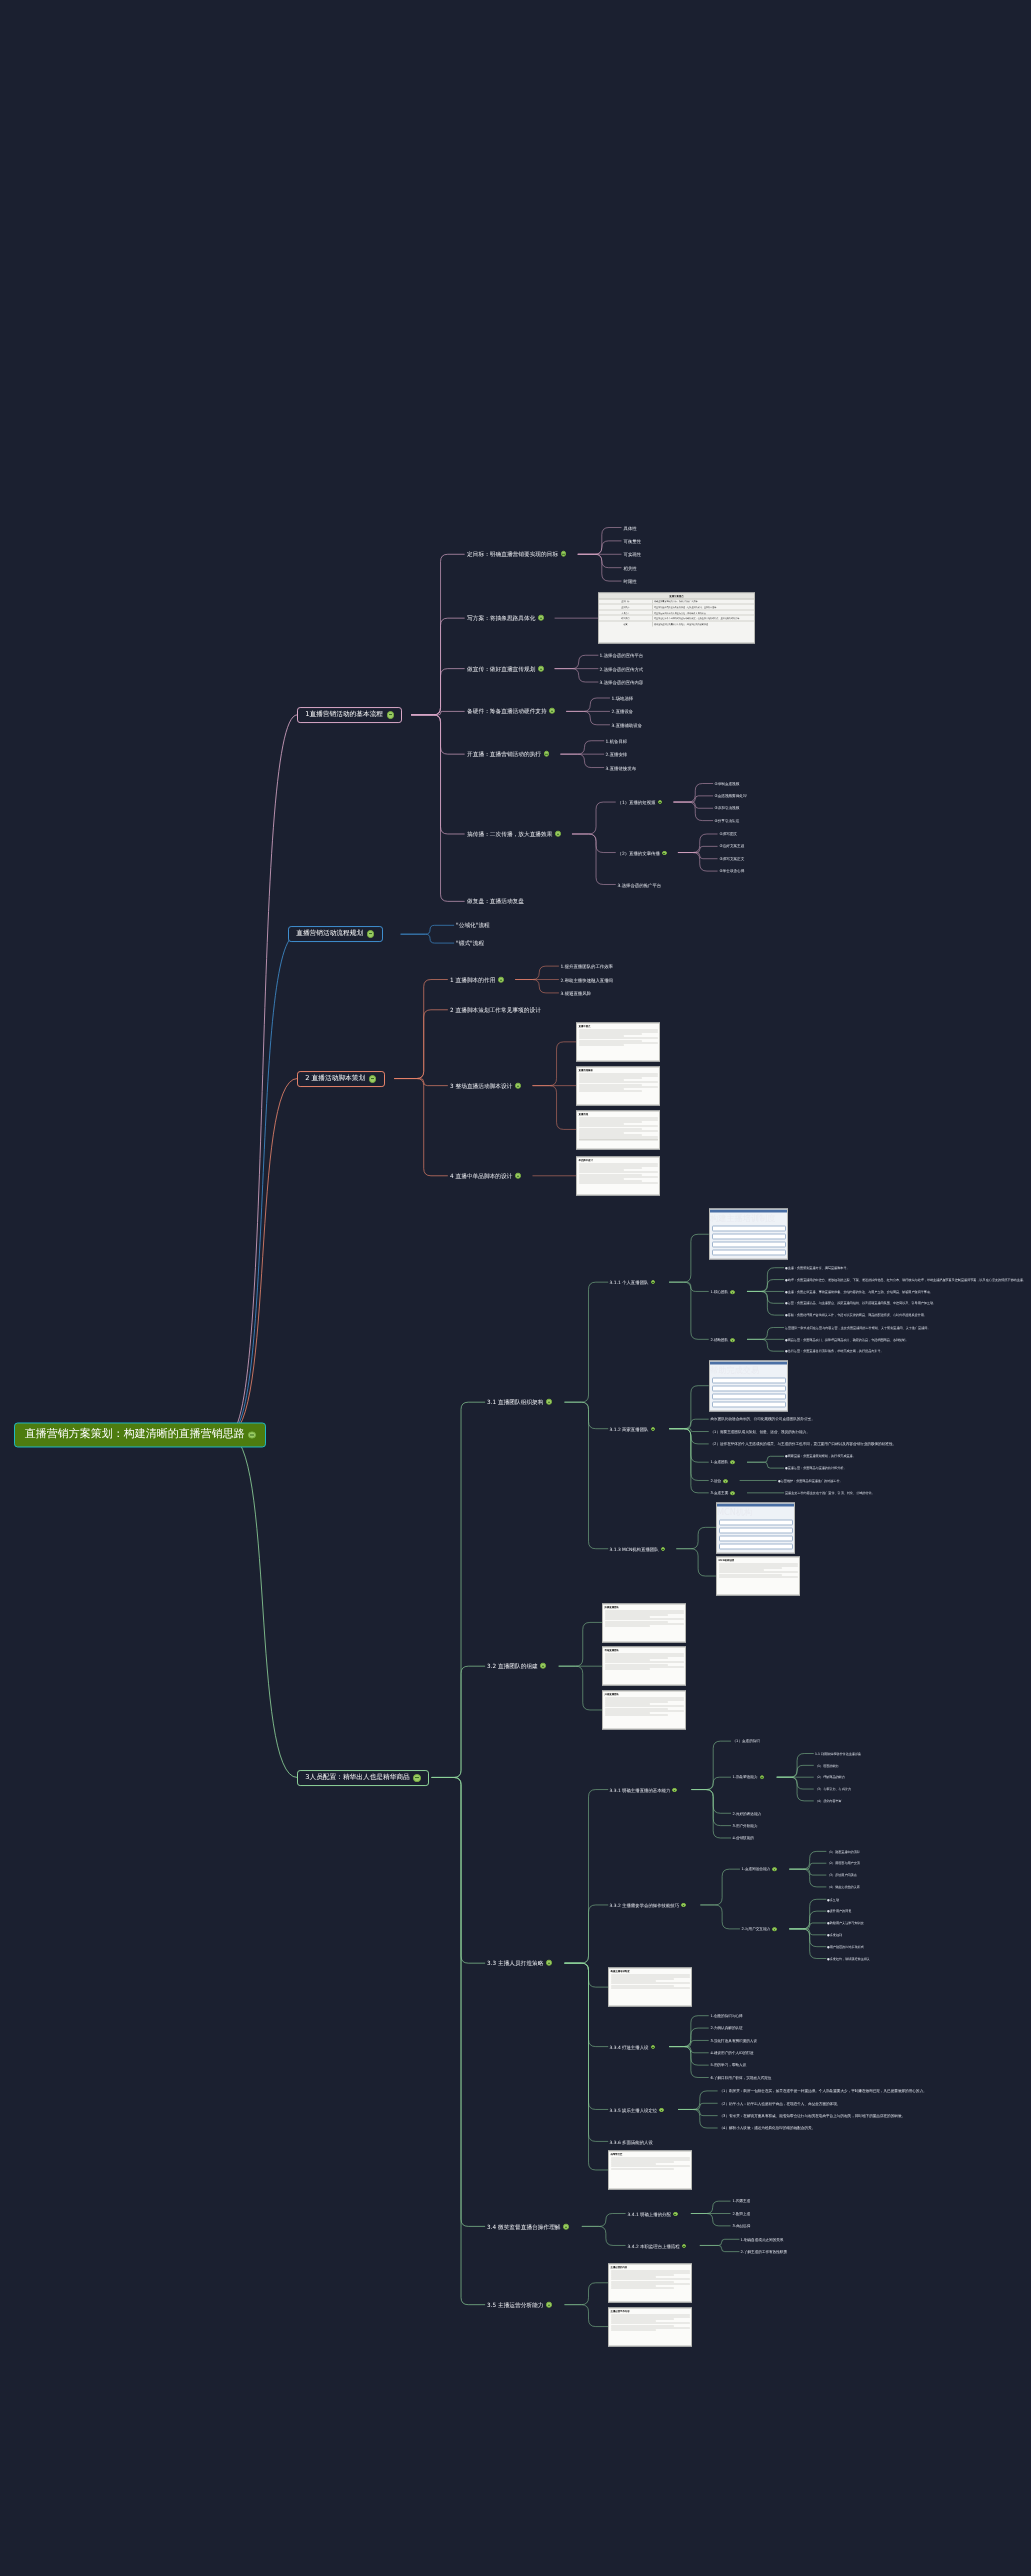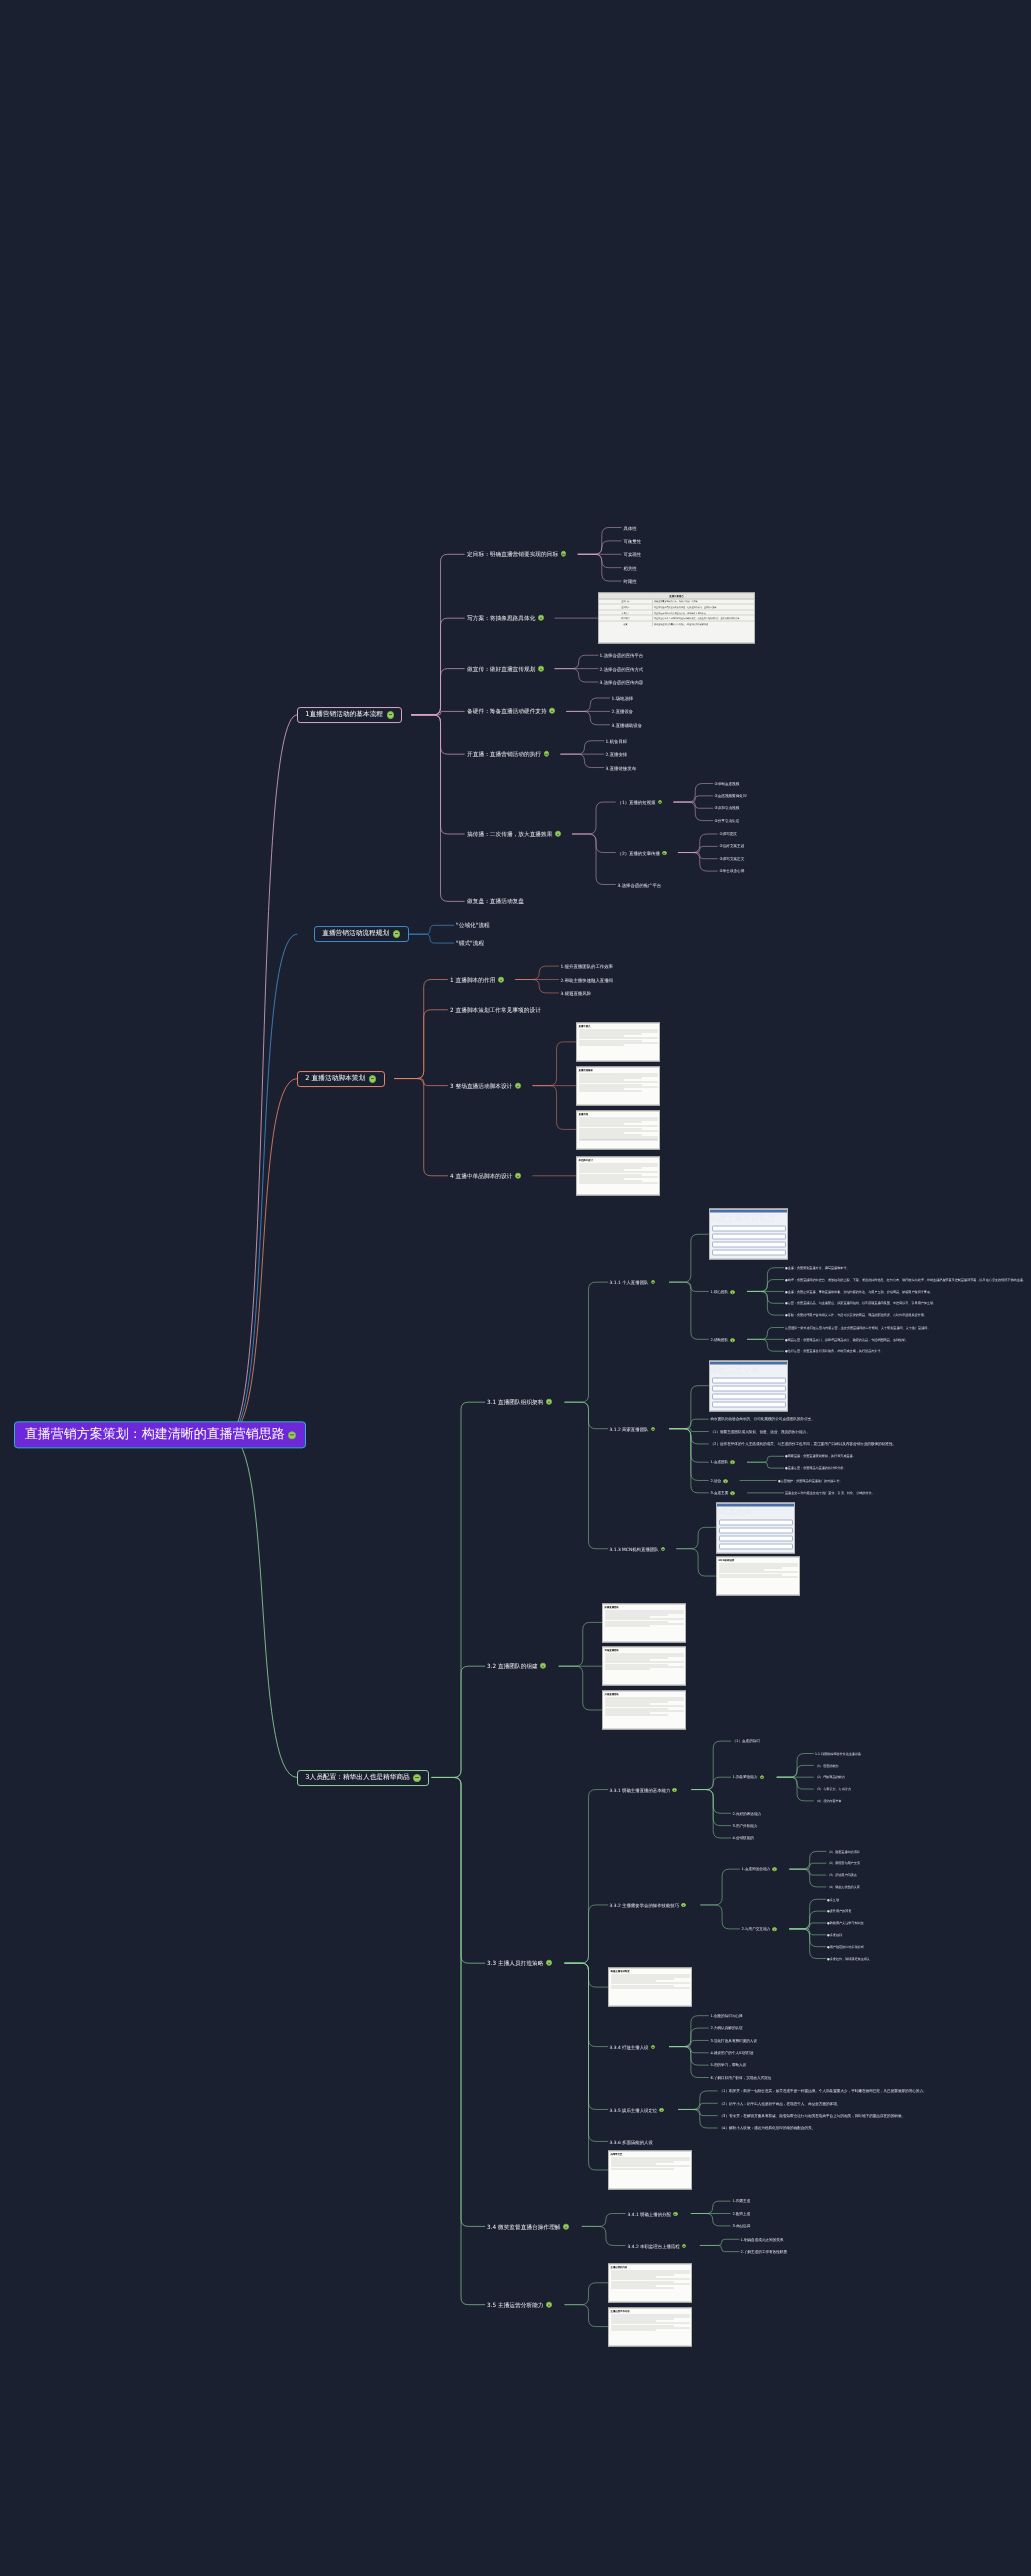--- a/index.html
+++ b/index.html
@@ -16,22 +16,22 @@
     position:absolute;
     white-space:nowrap;
     line-height:1.15;
     transform:translateY(-50%);
     display:flex;align-items:center;
   }
   .node .txt{display:inline-block;}
   
   .n-root{
     border:1px solid #1fb8c4;border-radius:3.6px;
-    padding:5.2px 9.3px;font-size:13px;color:#ffffff;
-    background:#6d28d9;
+    padding:5.2px 9.3px;font-size:11px;color:#ffffff;
+    background:#4d7c0f;
   }
   
   .n-l1{
     border:0.8px solid var(--c);border-radius:3.1px;
     padding:3.1px 7.2px;font-size:6.7px;color:#ffffff;background:#1b2030;
   }
   
   .n-l2{font-size:5.7px;color:#f2f3f7;padding:1px 2.1px;}
   .n-l3{font-size:4.4px;color:#eceef4;padding:0.5px 1.5px;}
   .n-l4{font-size:3.6px;color:#e4e7ef;padding:0.5px 1.5px;}
@@ -341,21 +341,21 @@
     </div>
     <div class="node n-l4" style="left: 718px; top: 871px;">
       <span class="txt">④学会取舍心得</span>
     </div>
     <div class="node n-l3" style="left: 616px; top: 885px;">
       <span class="txt">3.选择合适的推广平台</span>
     </div>
     <div class="node n-l2" style="left: 465px; top: 901px;">
       <span class="txt">做复盘：直播活动复盘</span>
     </div>
-    <div class="node n-l1" style="left: 314px; top: 934px; --c: #3f8fd0;">
+    <div class="node n-l1" style="left: 288px; top: 934px; --c: #3f8fd0;">
       <span class="txt">直播营销活动流程规划</span>
       <span class="bullet"></span>
     </div>
     <div class="node n-l2" style="left: 454px; top: 925px;">
       <span class="txt">"公域化"流程</span>
     </div>
     <div class="node n-l2" style="left: 454px; top: 943px;">
       <span class="txt">"镖式"流程</span>
     </div>
     <div class="node n-l1" style="left: 297px; top: 1079px; --c: #e8846b;">

